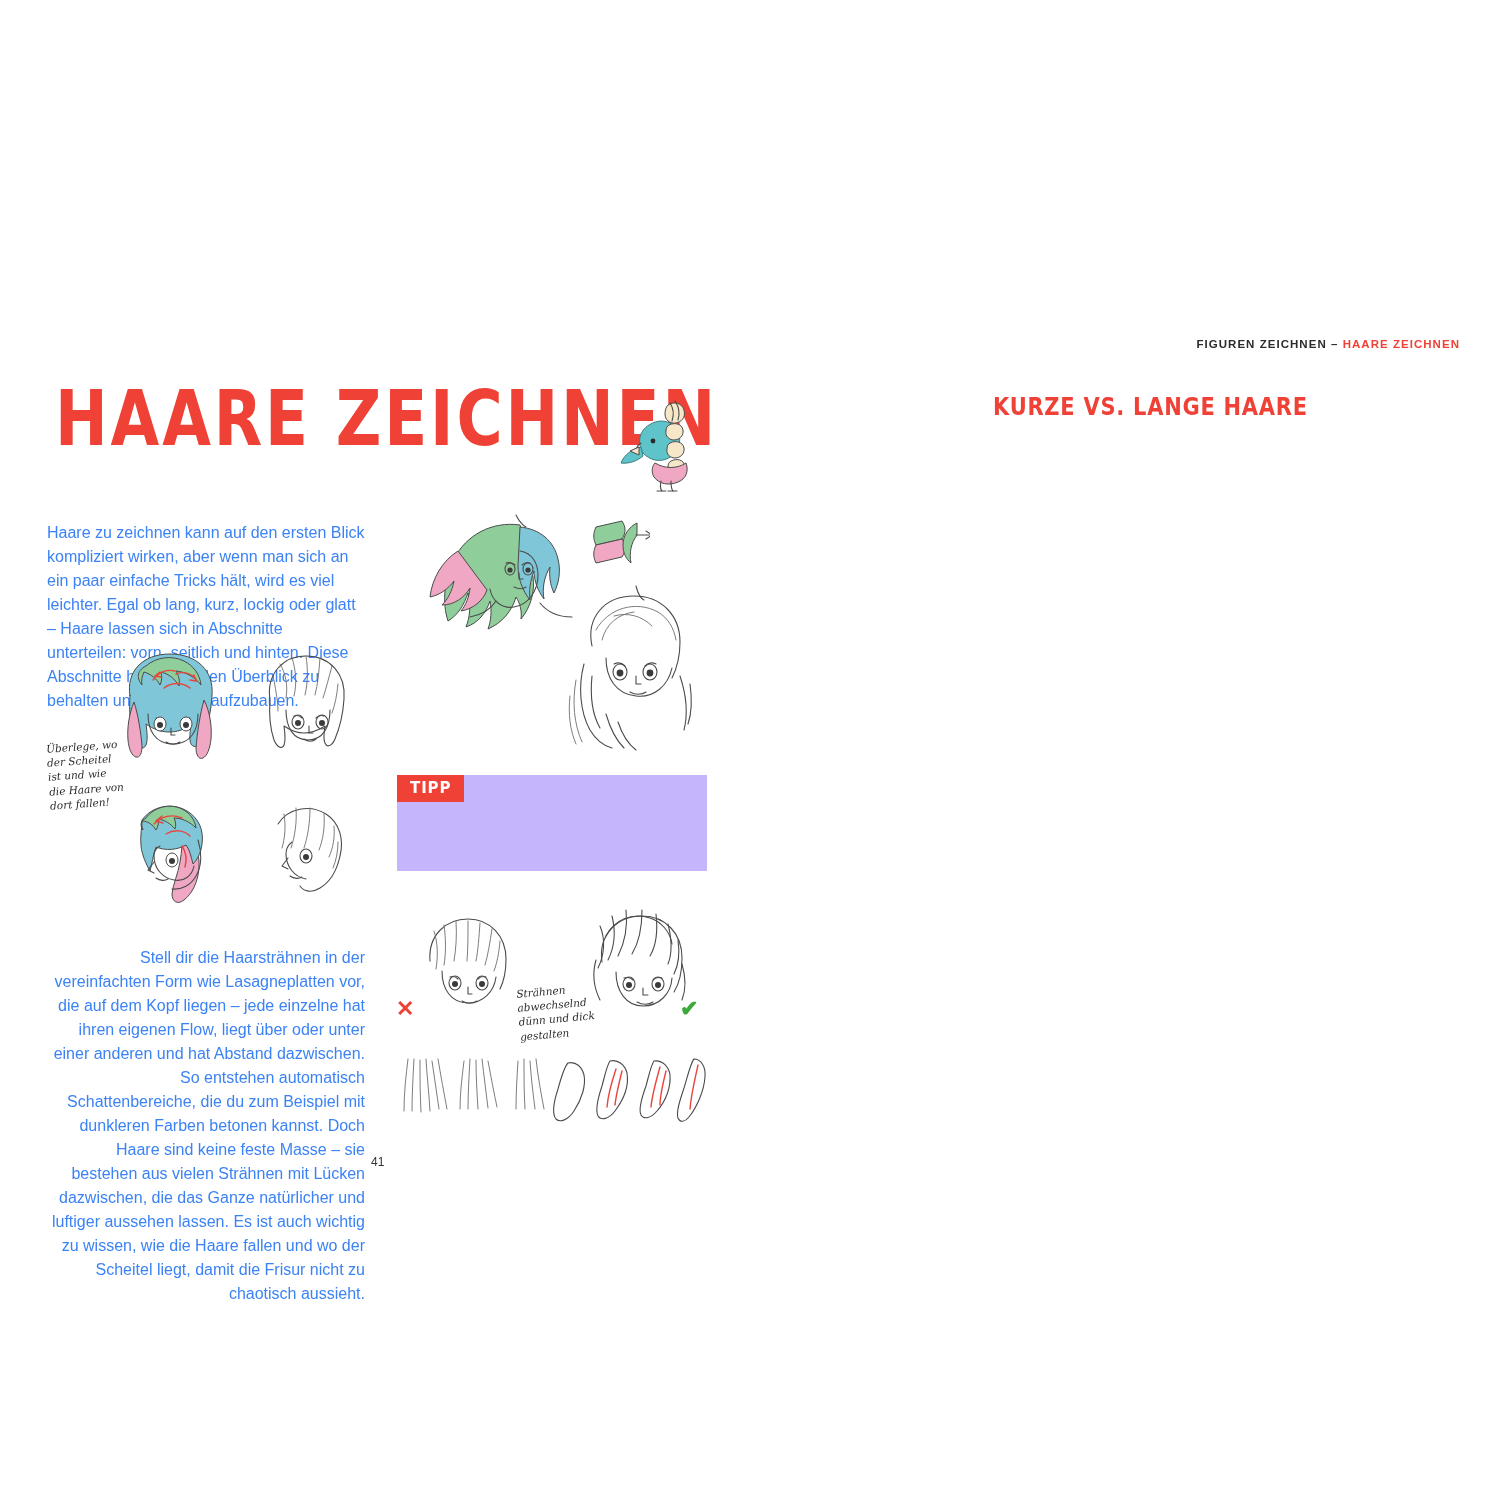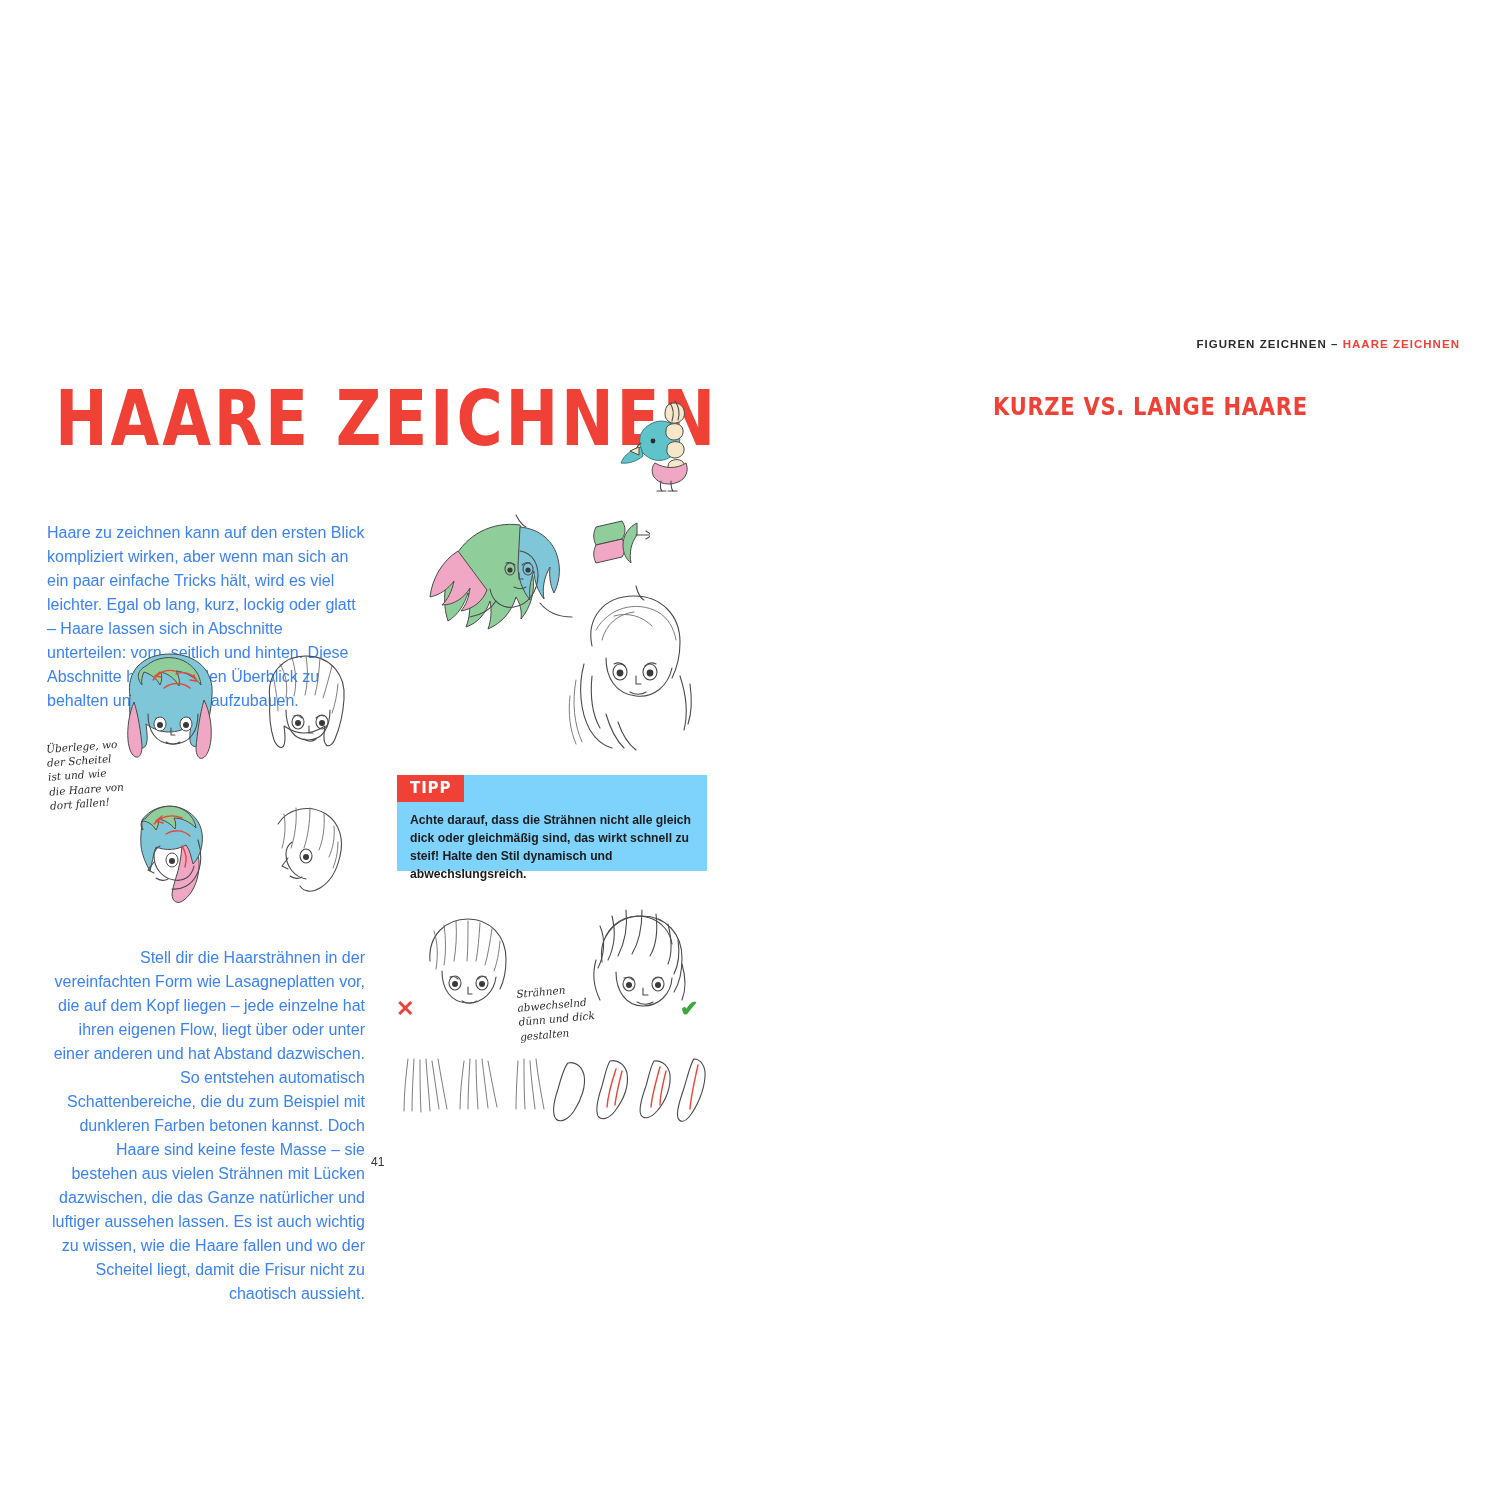--- a/index.html
+++ b/index.html
@@ -65,21 +65,21 @@
     line-height:1.50;
     color:#3b82f6;
     text-align:left;
   }
   #intro-text{left:47px;top:505px;width:318px;}
   #lasagne-text{left:47px;top:930px;width:318px;text-align:right;}
 
   
   .tipp{
     position:absolute;
-    background:#7dd3fc;
+    background:#c4b5fd;
   }
   .tipp .tipp-label{
     position:absolute;
     left:0;top:0;
     background:#ef4136;
     color:#fff;
     font-family:"DejaVu Sans", sans-serif;
     font-weight:800;
     font-size:15px;
     letter-spacing:.06em;
@@ -262,21 +262,20 @@
         <path class="sk-l" d="M62 60c4-16 16-26 32-28M74 36c14-4 28 0 38 10"></path>
         <path class="sk" d="M44 84c-6 22-4 48 6 66 6 10 14 16 22 18M52 96c-2 20 0 38 8 52"></path>
         <path class="sk" d="M140 96c6 18 8 38 4 54M150 104c2 14 2 28-2 40"></path>
         <path class="sk-l" d="M36 100c-4 22-2 44 6 62M30 116c-2 18 0 34 6 48"></path>
         <path class="sk" d="M66 134c4 14 10 26 18 34M78 142c4 12 10 22 18 28"></path>
       </svg>
     </div>
 
     <div class="tipp" id="tipp-left">
       <span class="tipp-label">TIPP</span>
-      <span class="tipp-body">Achte darauf, dass die Strähnen nicht alle gleich dick oder gleichmäßig sind, das wirkt schnell zu steif! Halte den Stil dynamisch und abwechslungsreich.</span>
     </div>
 
     <p class="body-text" id="lasagne-text">Stell dir die Haarsträhnen in der vereinfachten Form wie Lasagneplatten vor, die auf dem Kopf liegen – jede einzelne hat ihren eigenen Flow, liegt über oder unter einer anderen und hat Abstand dazwischen. So entstehen automatisch Schattenbereiche, die du zum Beispiel mit dunkleren Farben betonen kannst. Doch Haare sind keine feste Masse – sie bestehen aus vielen Strähnen mit Lücken dazwischen, die das Ganze natürlicher und luftiger aussehen lassen. Es ist auch wichtig zu wissen, wie die Haare fallen und wo der Scheitel liegt, damit die Frisur nicht zu chaotisch aussieht.</p>
 
     <div class="art" style="left:400px;top:905px;">
       <svg width="130" height="140" viewBox="0 0 130 140">
         <path class="sk" d="M30 56c-2-26 16-42 38-42 22 0 38 17 38 40 0 12-2 22-6 30"></path>
         <path class="sk" d="M42 66c0 18 9 32 26 32 15 0 26-11 28-26"></path>
         <path class="sk" d="M50 72c3-1 6 0 8 2M86 72c-3-1-6 0-8 2"></path>
         <ellipse cx="55" cy="78" rx="6" ry="7" fill="#fff" class="sk"></ellipse>

